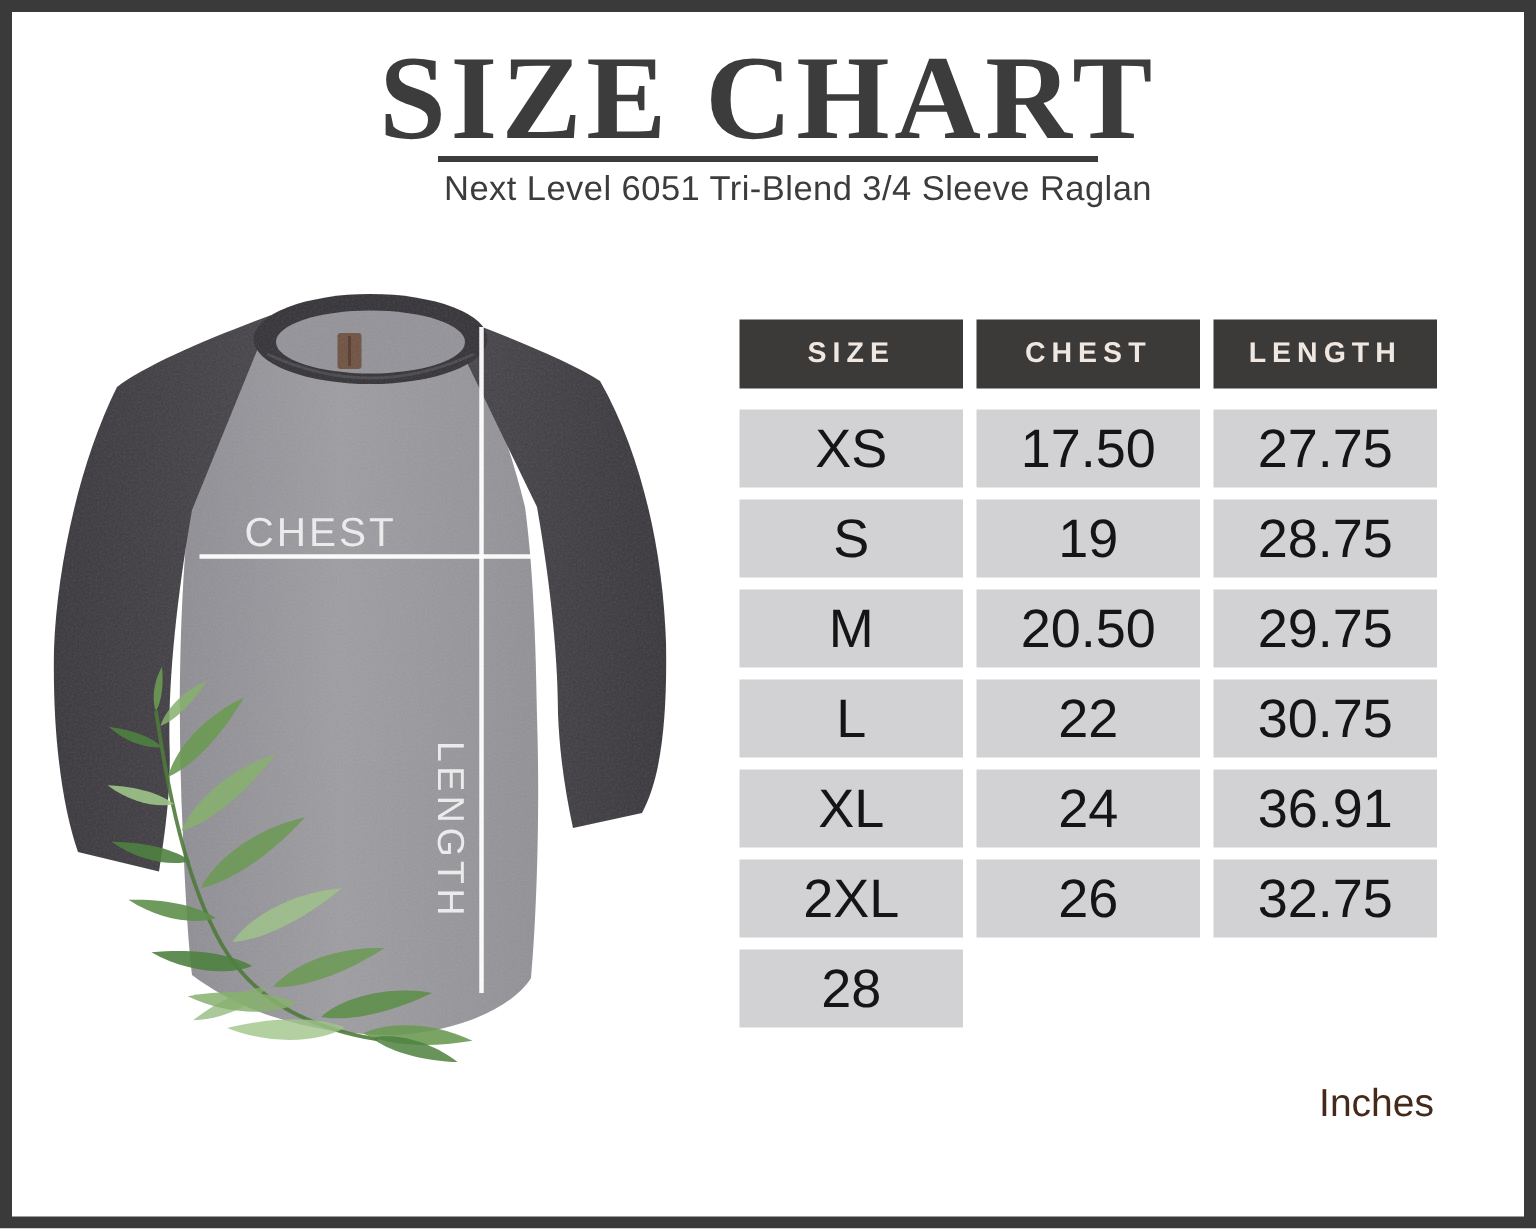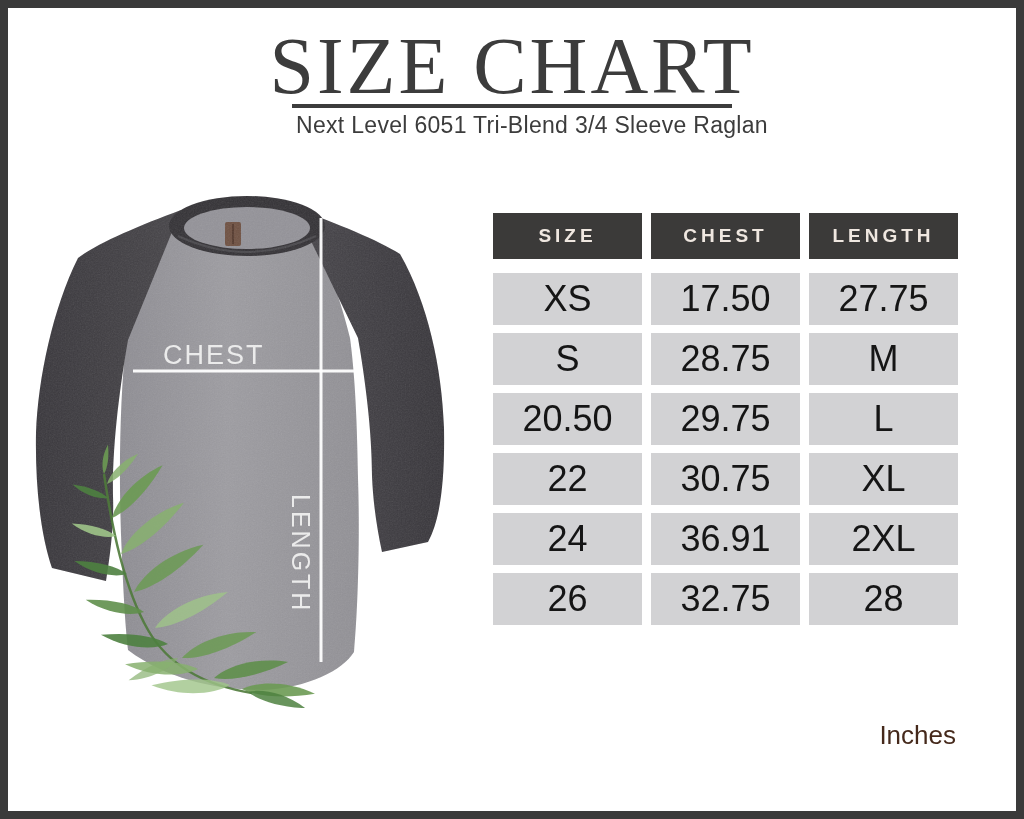--- a/index.html
+++ b/index.html
@@ -9,21 +9,21 @@
     font-family:"Liberation Sans", sans-serif;
   }
   .frame{
     position:absolute;inset:0;border:8px solid #3a3a3a;pointer-events:none;z-index:50;
   }
   
   .title{
     position:absolute;top:26px;left:0;width:100%;
     text-align:center;
     font-family:"Liberation Serif", serif;
-    font-size:80px;line-height:1.0;font-weight:400;
+    font-size:80px;line-height:1.0;font-weight:700;
     letter-spacing:3px;color:#3c3c3c;white-space:nowrap;
   }
   .title-underline{
     position:absolute;top:104px;left:292px;width:440px;height:4px;
     background:#3c3c3c;
   }
   .subtitle{
     position:absolute;top:112px;left:0;width:100%;
     text-align:center;
     font-size:23px;color:#3c3c3c;letter-spacing:0.3px;white-space:nowrap;padding-left:20px;
@@ -138,20 +138,21 @@
 </div>
 
 <div class="size-table">
   <div class="hcell">SIZE</div>
   <div class="hcell">CHEST</div>
   <div class="hcell">LENGTH</div>
 <div class="cell">XS</div>
     <div class="cell">17.50</div>
     <div class="cell">27.75</div>
     <div class="cell">S</div>
+    <div class="cell">19</div>
     <div class="cell">28.75</div>
     <div class="cell">M</div>
     <div class="cell">20.50</div>
     <div class="cell">29.75</div>
     <div class="cell">L</div>
     <div class="cell">22</div>
     <div class="cell">30.75</div>
     <div class="cell">XL</div>
     <div class="cell">24</div>
     <div class="cell">36.91</div>

